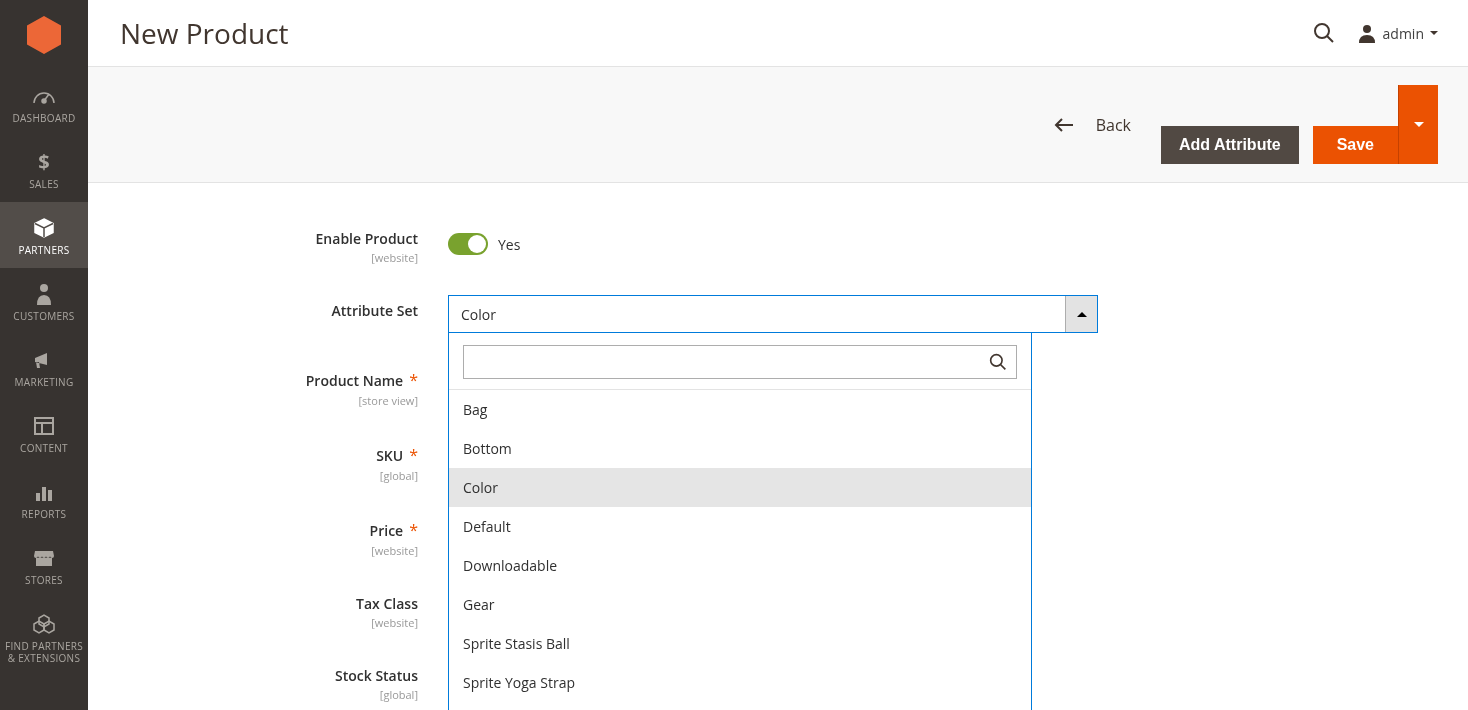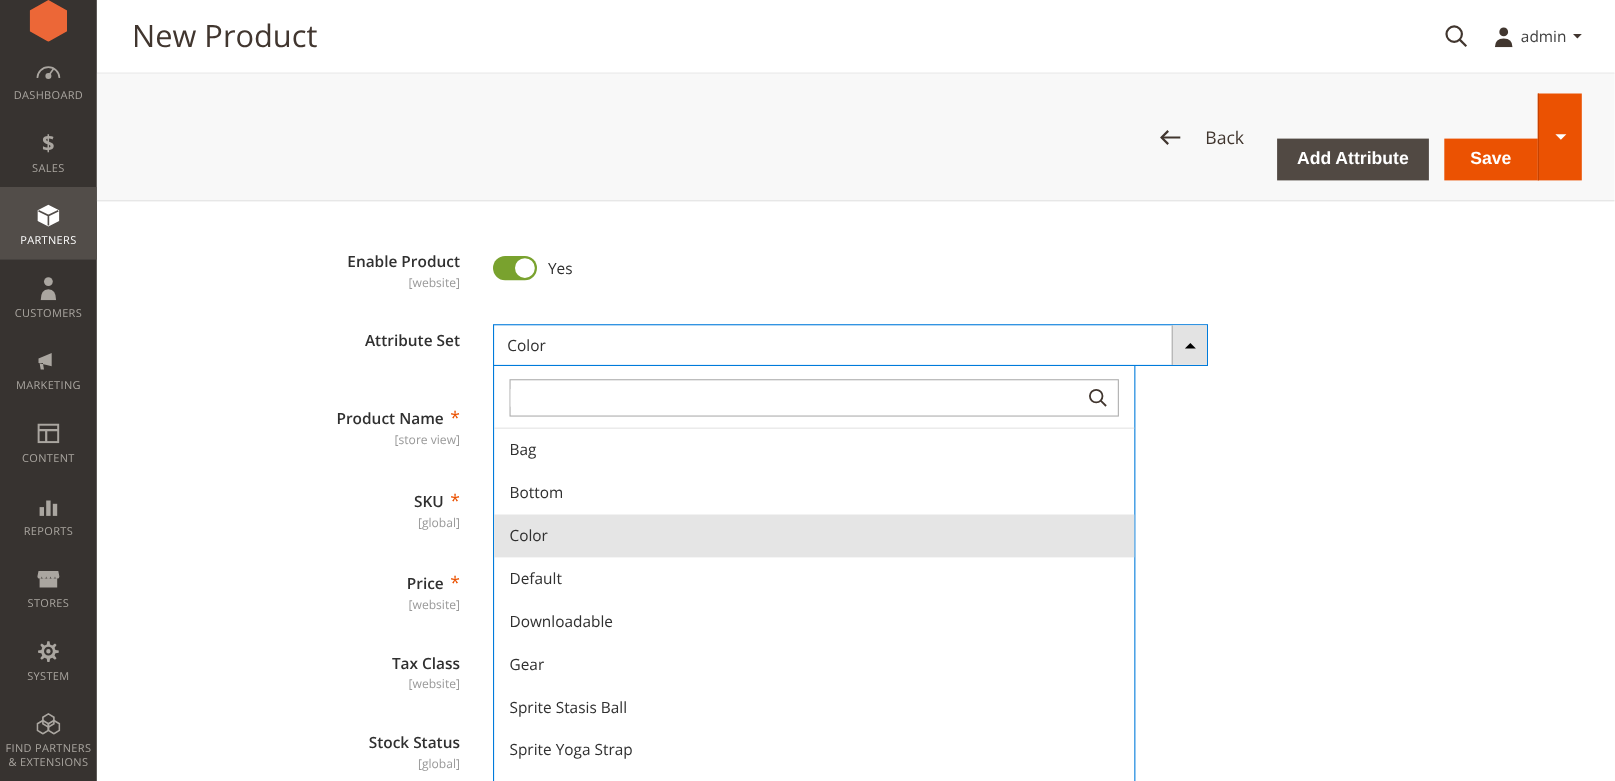--- a/index.html
+++ b/index.html
@@ -348,28 +348,20 @@
 
     <div class="sidebar-item">
       <span class="icon-wrap">
         <svg width="22" height="18" viewBox="0 0 22 18" fill="#aaa6a0">
             <path d="M2 2 L20 2 L21 7 Q21 9 19 9 Q17 9 17 7 Q17 9 15 9 Q13 9 13 7 Q13 9 11 9 Q9 9 9 7 Q9 9 7 9 Q5 9 5 7 Q5 9 3 9 Q1 9 1 7 Z M3 9 L3 17 L19 17 L19 9"></path>
           </svg>
       </span>
       <span class="label">STORES</span>
     </div>
 
-    <div class="sidebar-item">
-      <span class="icon-wrap">
-        <svg width="20" height="20" viewBox="0 0 20 20" fill="#aaa6a0">
-            <path d="M10 6 A4 4 0 1 0 10 14 A4 4 0 1 0 10 6 M10 8 A2 2 0 1 1 10 12 A2 2 0 1 1 10 8 M9 1 L11 1 L11.5 4 L13.5 4.8 L16 3 L17.4 4.4 L15.6 6.9 L16.4 8.9 L19.4 9.4 L19.4 11.4 L16.4 11.9 L15.6 13.9 L17.4 16.4 L16 17.8 L13.5 16 L11.5 16.8 L11 19.8 L9 19.8 L8.5 16.8 L6.5 16 L4 17.8 L2.6 16.4 L4.4 13.9 L3.6 11.9 L0.6 11.4 L0.6 9.4 L3.6 8.9 L4.4 6.9 L2.6 4.4 L4 3 L6.5 4.8 L8.5 4 Z"></path>
-          </svg>
-      </span>
-      <span class="label">SYSTEM</span>
-    </div>
 
     <div class="sidebar-item">
       <span class="icon-wrap">
         <svg width="22" height="20" viewBox="0 0 22 20" fill="none" stroke="#aaa6a0" stroke-width="1.5">
             <path d="M6 4 L11 1 L16 4 L16 10 L11 13 L6 10 Z"></path>
             <path d="M1 10 L6 7 L11 10 L11 16 L6 19 L1 16 Z"></path>
             <path d="M11 10 L16 7 L21 10 L21 16 L16 19 L11 16 Z"></path>
           </svg>
       </span>
       <span class="label">FIND PARTNERS &amp; EXTENSIONS</span>

